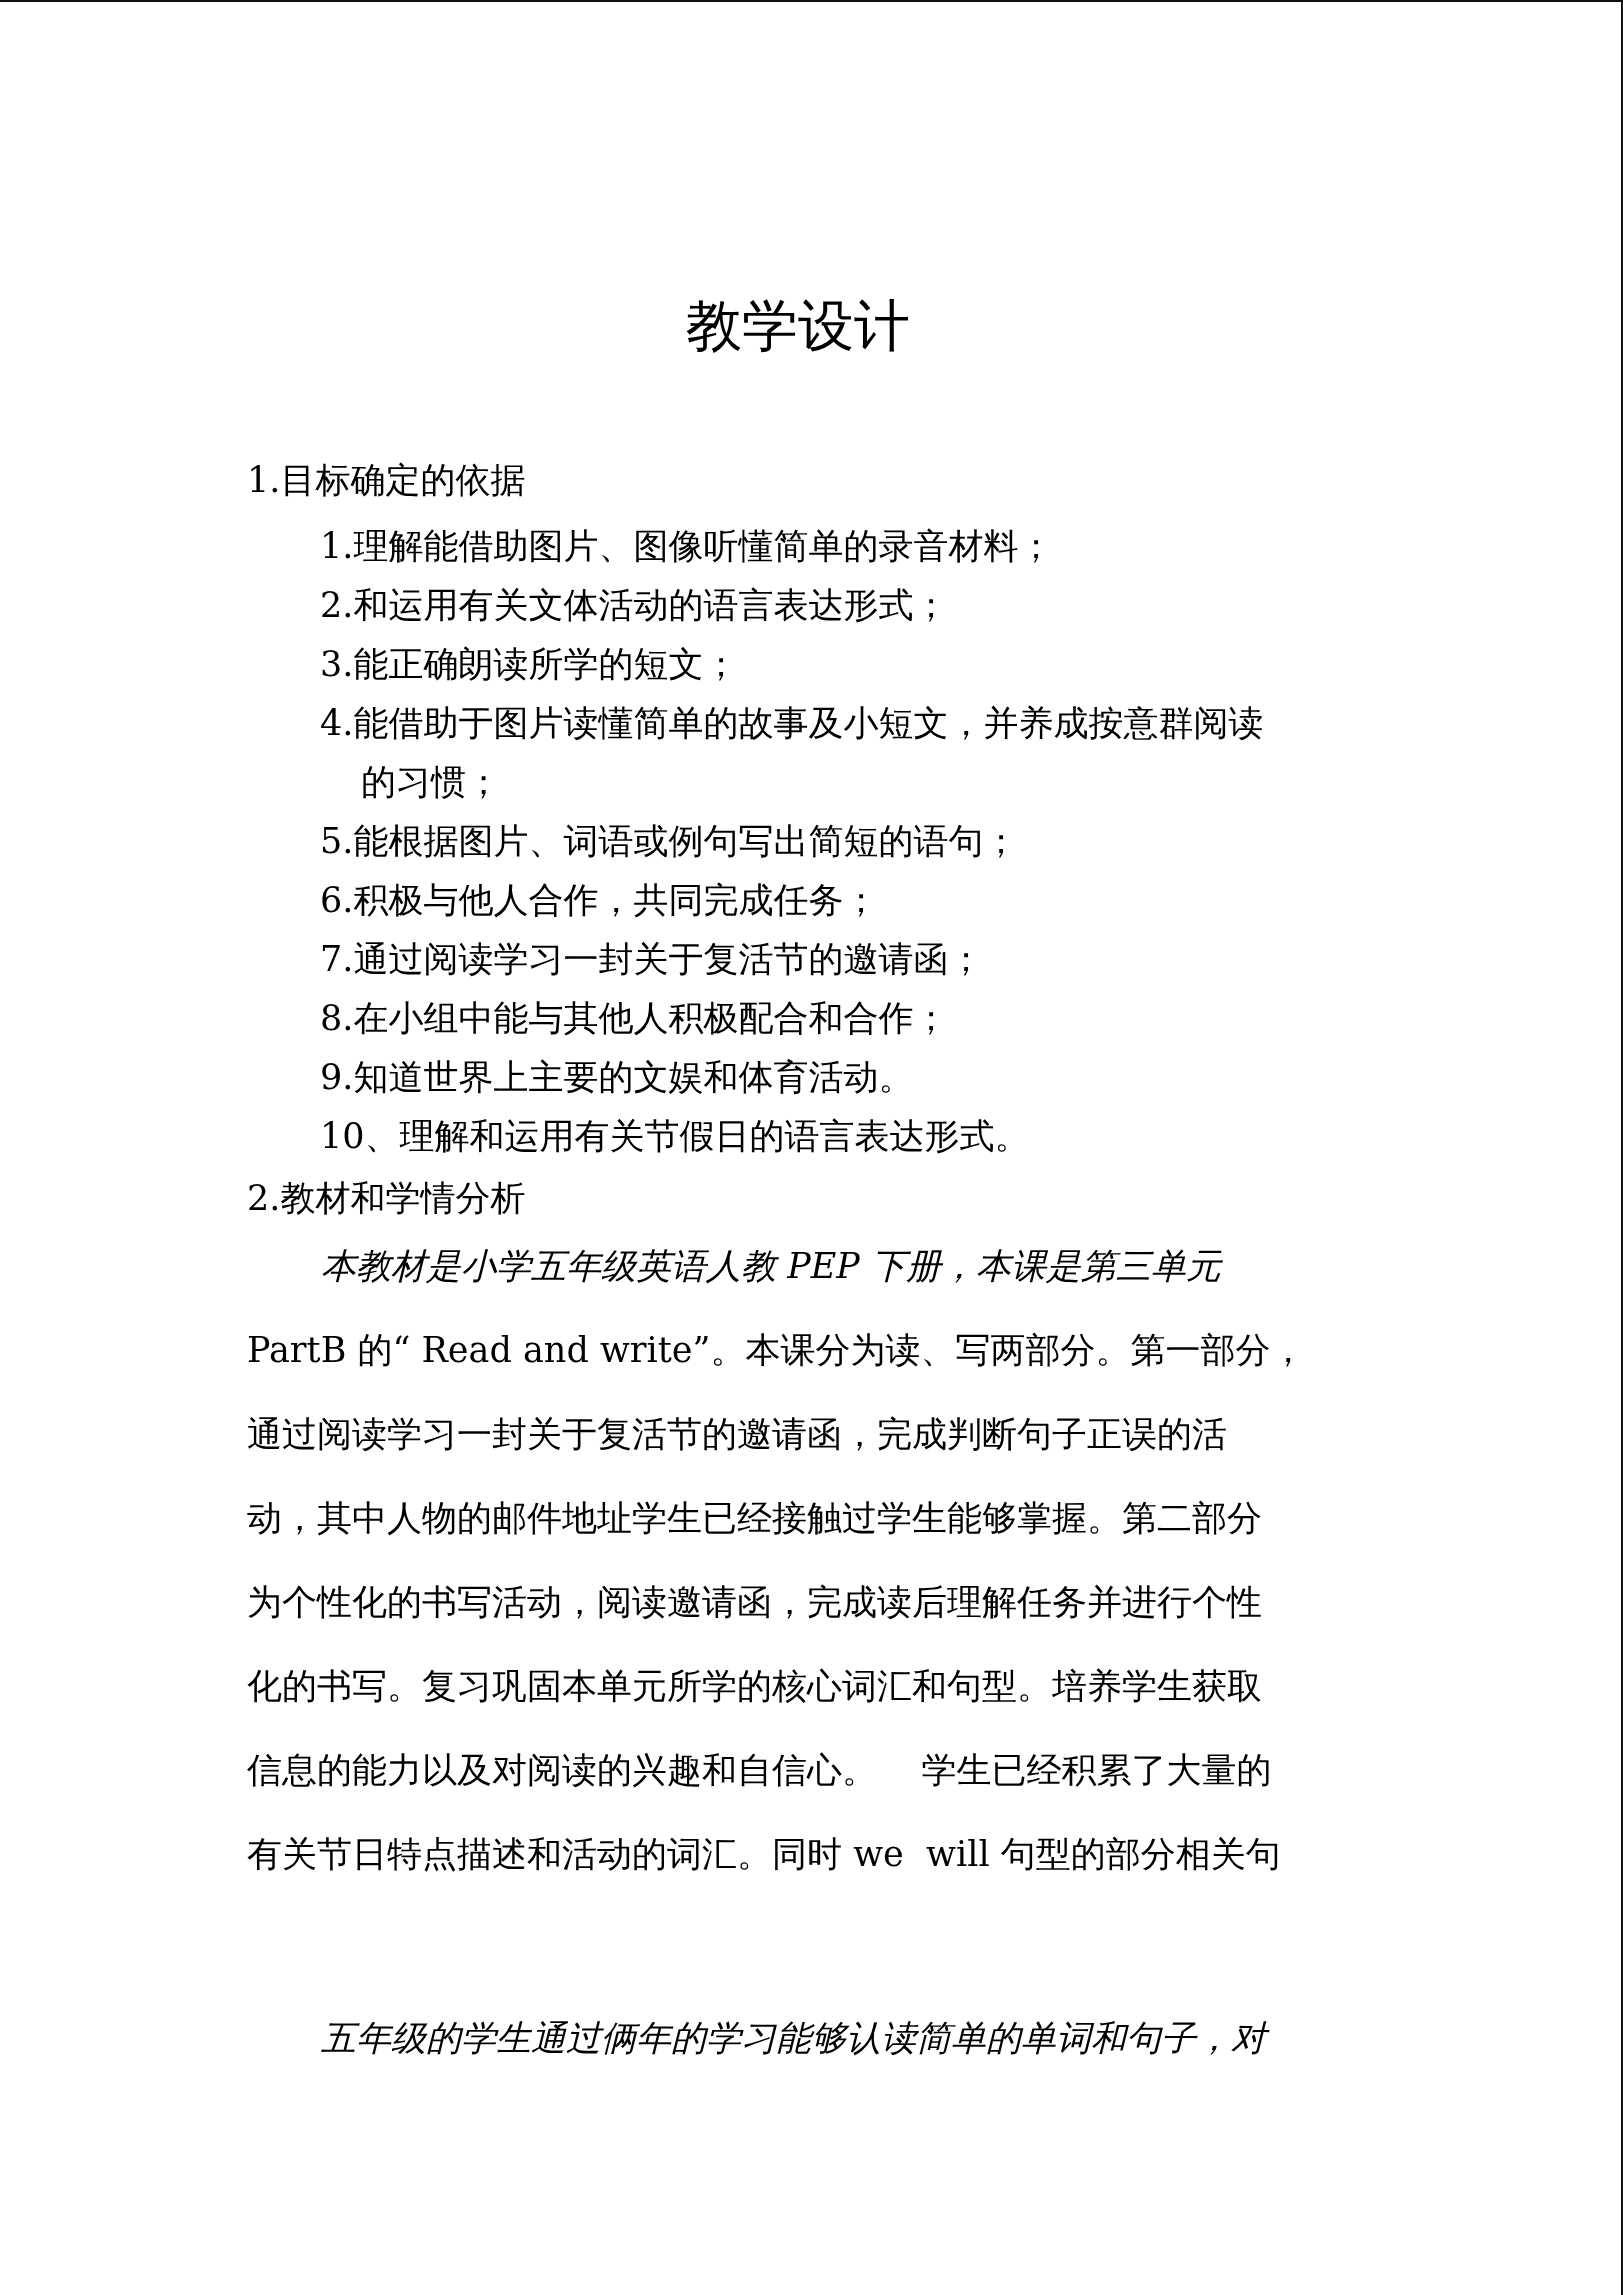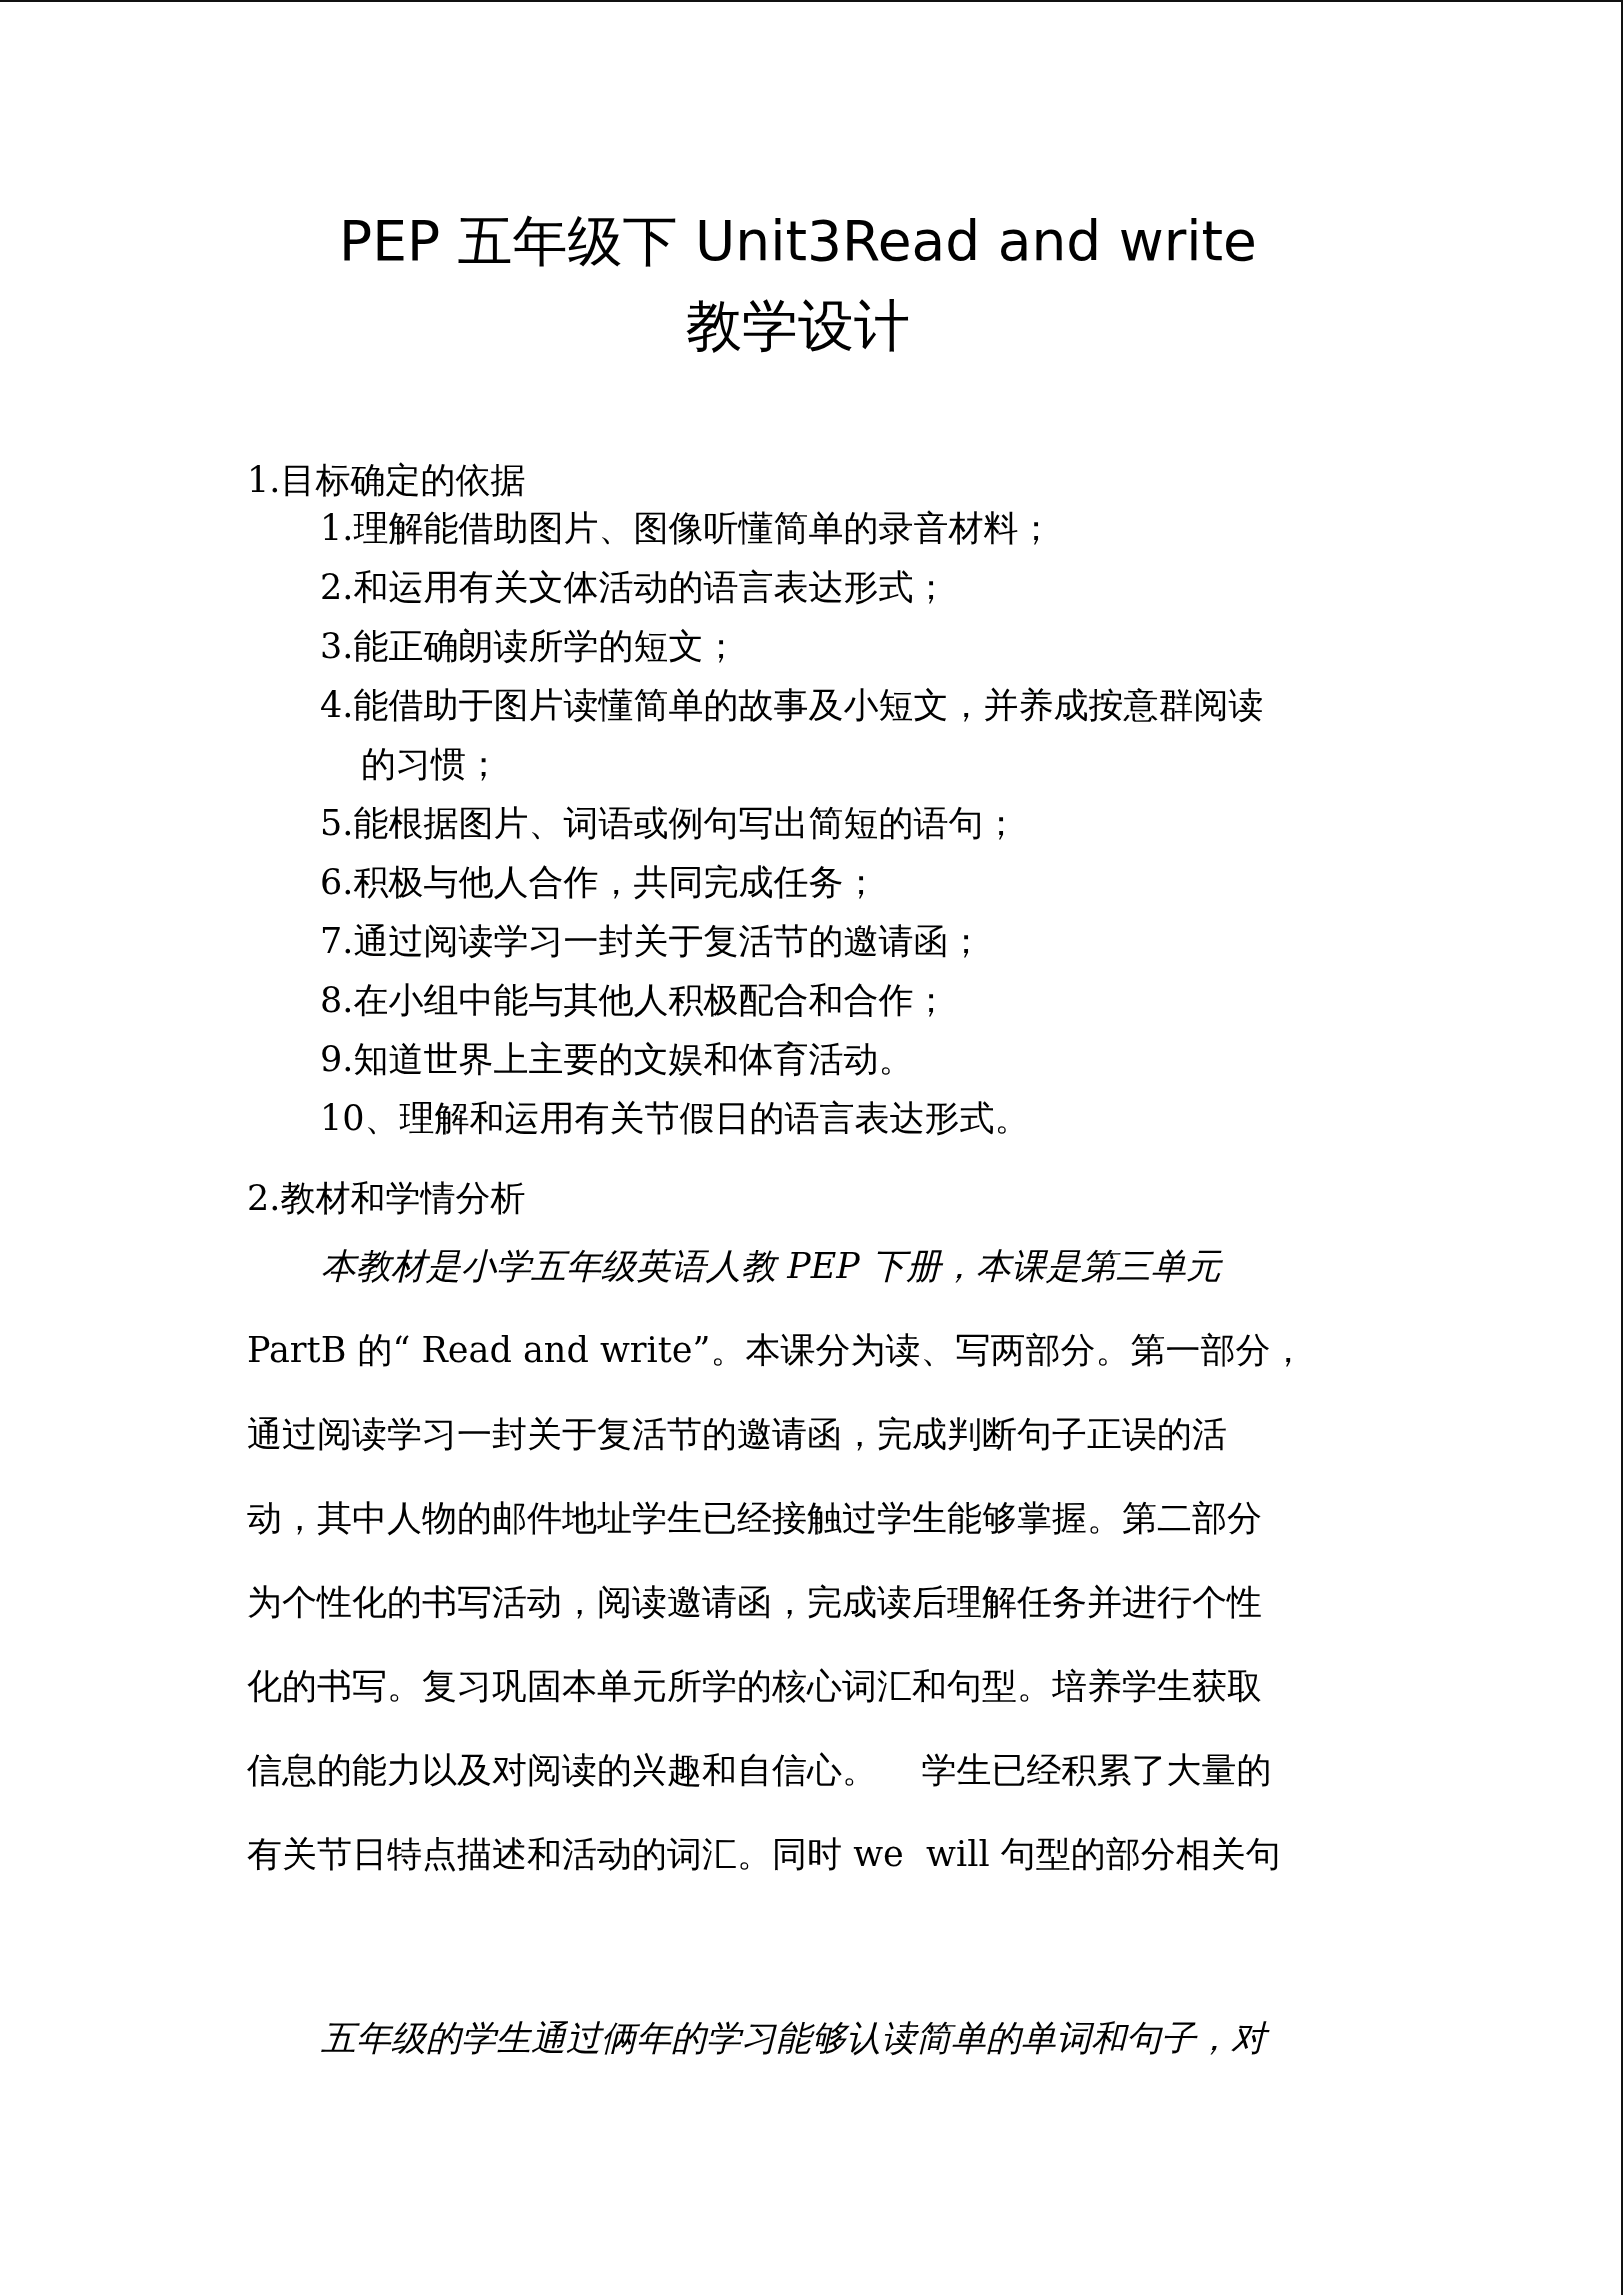--- a/index.html
+++ b/index.html
@@ -48,21 +48,21 @@
   .heading {
     position: absolute;
     left: 247px;
   }
   .heading.h1 { top: 455px; }
   .heading.h2 { top: 1173px; }
 
   .goals {
     position: absolute;
     left: 320px;
-    top: 497px;
+    top: 515px;
     margin: 0;
     padding: 0;
     list-style: none;
   }
   .goal {
     height: 59px;
     line-height: 59px;
   }
   .goal .num { display: inline-block; }
   .goal-cont {
@@ -81,21 +81,20 @@
   }
   .para .line.indent { padding-left: 74px; font-style: italic; }
   .para.p1 { top: 1222px; }
   .para.p2 { top: 1994px; }
 </style>
 </head>
 <body>
 
 <div class="page">
 
-  <div class="title line1">PEP 五年级下 Unit3Read and write</div>
   <div class="title line2">教学设计</div>
 
   <div class="heading h1 serif">1.目标确定的依据</div>
 
   <ul class="goals serif">
     <li class="goal">
       <span class="num">1.</span><span>理解能借助图片、图像听懂简单的录音材料；</span>
     </li>
     <li class="goal">
       <span class="num">2.</span><span>和运用有关文体活动的语言表达形式；</span>

